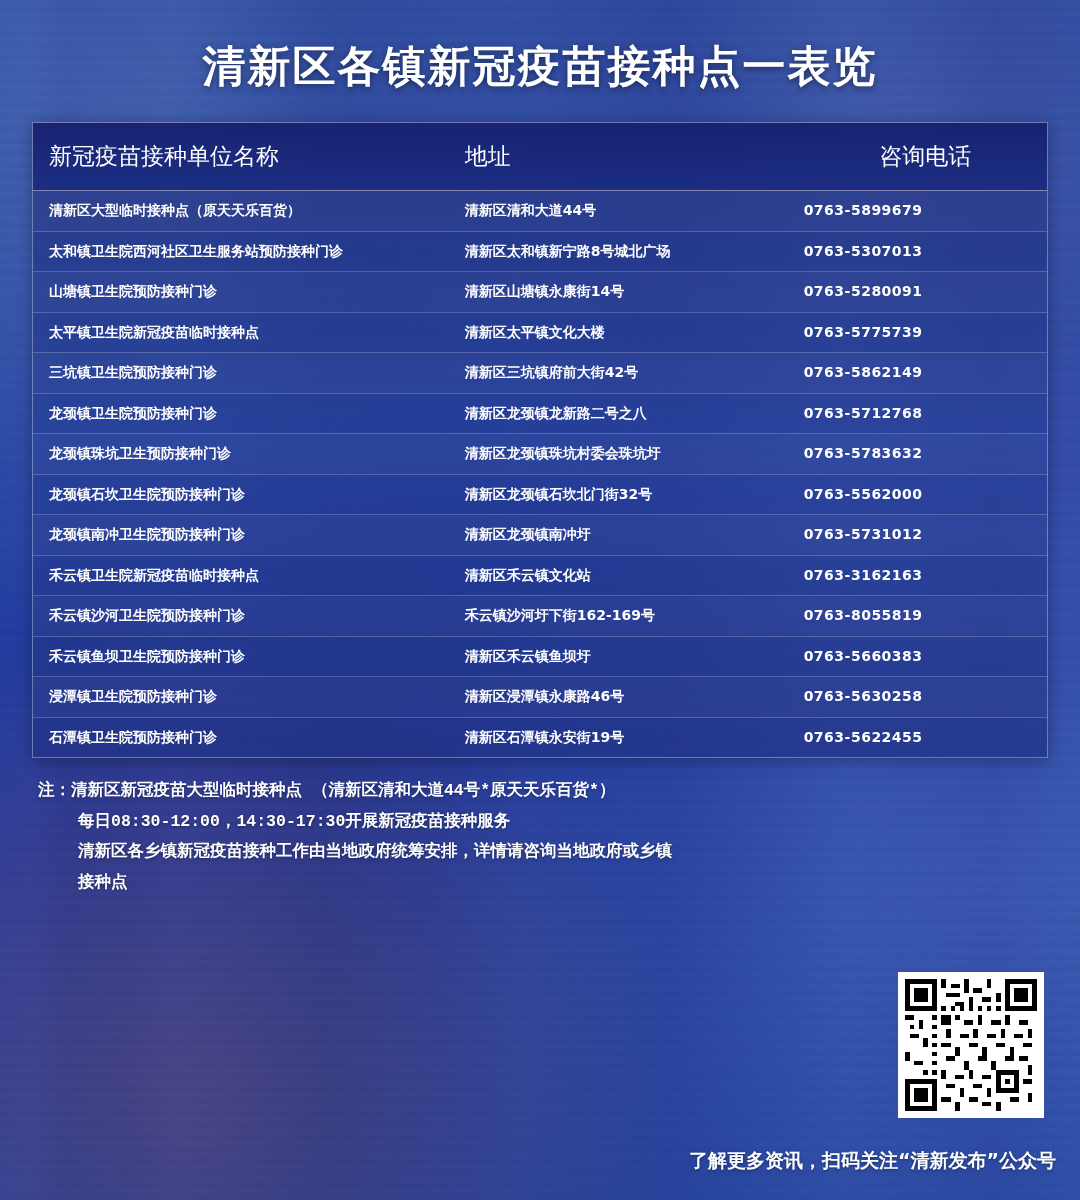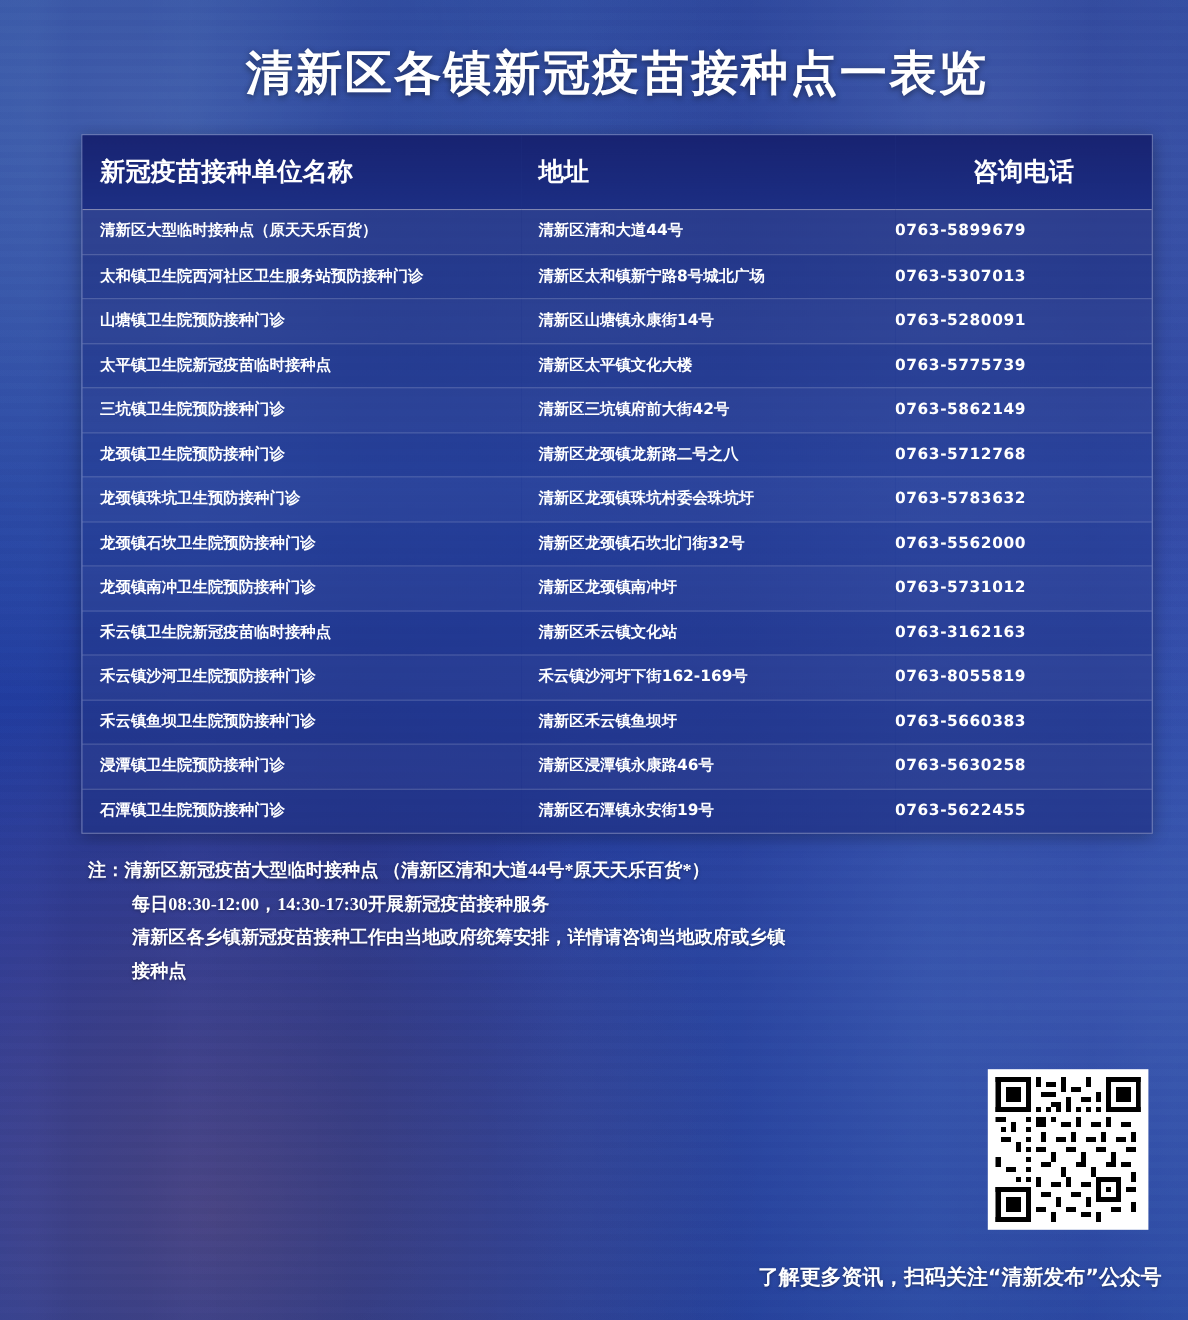--- a/index.html
+++ b/index.html
@@ -38,21 +38,20 @@
   #poster::after {
     content: "";
     position: absolute;
     inset: 0;
     background: linear-gradient(180deg, rgba(25,45,130,0.35) 0%, rgba(30,55,150,0.25) 45%, rgba(25,45,130,0.40) 100%);
     pointer-events: none;
   }
   .layer {
     position: relative;
     z-index: 3;
-    padding-left: 42px;
   }
   
   .poster-title {
     text-align: center;
     color: #ffffff;
     font-family: "DejaVu Sans", "Liberation Sans", sans-serif;
     font-weight: bold;
     font-size: 43px;
     letter-spacing: 2px;
     padding-top: 38px;
@@ -70,21 +69,21 @@
     border-collapse: collapse;
     table-layout: fixed;
   }
   table.vax-table col.c-name { width: 41%; }
   table.vax-table col.c-addr { width: 35%; }
   table.vax-table col.c-tel  { width: 24%; }
 
   table.vax-table thead th {
     color: #ffffff;
     font-family: "DejaVu Sans", "Liberation Sans", sans-serif;
-    font-weight: bold;
+    font-weight: normal;
     font-size: 23px;
     text-align: left;
     padding: 18px 0 18px 16px;
     background: linear-gradient(180deg, rgba(22,32,110,0.85), rgba(26,44,130,0.8));
     border-bottom: 1px solid rgba(255,255,255,0.45);
     white-space: nowrap;
   }
   table.vax-table thead th.th-tel {
     text-align: center;
     padding-left: 0;
@@ -108,21 +107,21 @@
   table.vax-table tbody tr:nth-child(odd) {
     background: rgba(255,255,255,0.045);
   }
   table.vax-table tbody tr:nth-child(even) {
     background: rgba(255,255,255,0.015);
   }
   
   .notes {
     margin: 18px 38px 0 38px;
     color: #ffffff;
-    font-family: Liberation Serif, serif;
+    font-family: Liberation Mono, monospace;
     font-weight: bold;
     font-size: 16.5px;
     line-height: 1.85;
     text-shadow: 0 1px 3px rgba(0,0,0,0.35);
     max-width: 640px;
   }
   .notes .indent { padding-left: 40px; }
   
   .qr-box {
     position: absolute;

